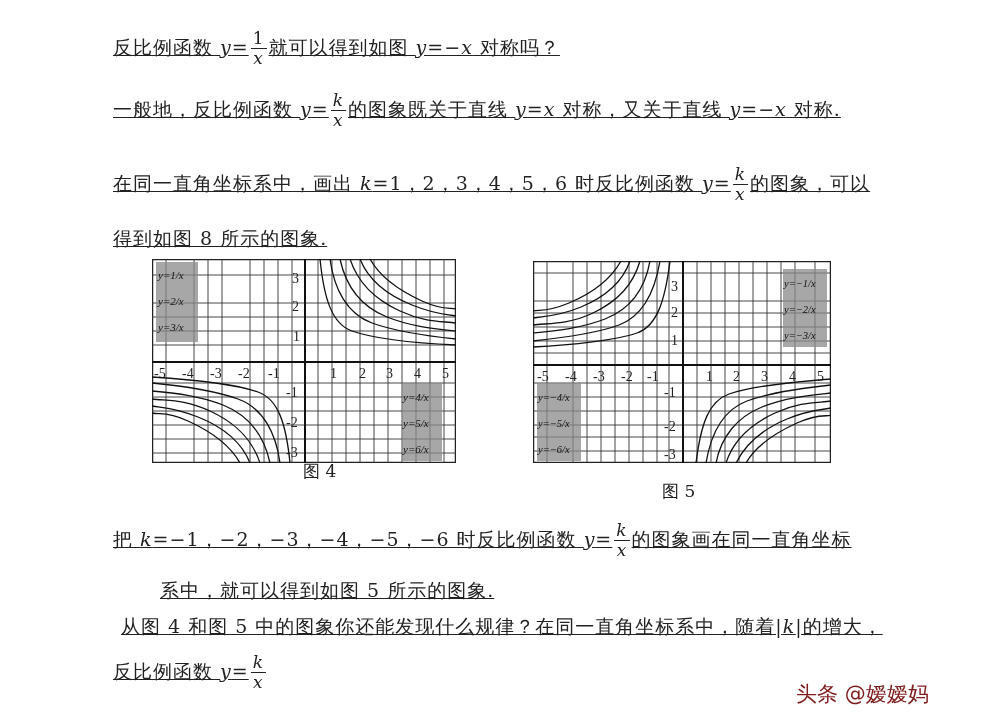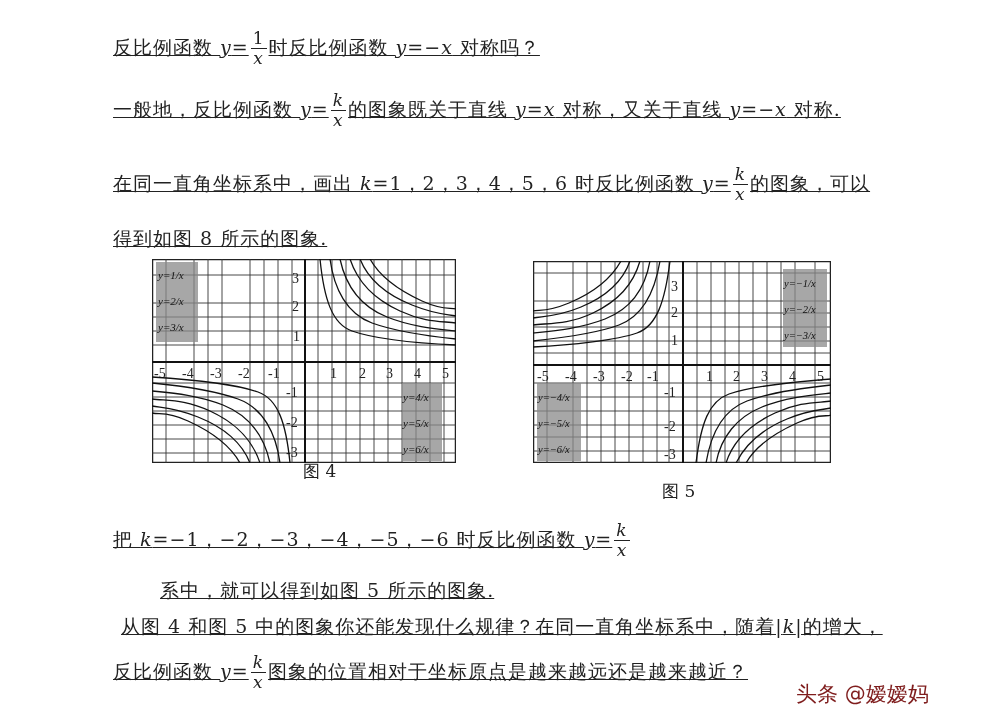--- a/index.html
+++ b/index.html
@@ -13,21 +13,21 @@
   .frac .den{display:block;font-size:17px;padding:0 2px;}
   .fig{position:absolute;}
   .caption{position:absolute;font-size:17px;}
   .watermark{position:absolute;font-family:"DejaVu Sans","Liberation Sans",sans-serif;font-size:21px;color:#7f1d1d;}
   svg text{font-family:"Liberation Serif","DejaVu Serif",serif;}
 </style>
 </head>
 <body>
 
 <div class="line" style="left:113px;top:30px;">
-  <span>反比例函数 </span><span class="it">y</span><span>=</span><span class="frac"><span class="num" style="font-style:normal">1</span><span class="bar"></span><span class="den">x</span></span><span>时反比例函数 </span><span class="it">y=−x</span><span> 对称吗？</span>
+  <span>反比例函数 </span><span class="it">y</span><span>=</span><span class="frac"><span class="num" style="font-style:normal">1</span><span class="bar"></span><span class="den">x</span></span><span>就可以得到如图 </span><span class="it">y=−x</span><span> 对称吗？</span>
 </div>
 
 <div class="line" style="left:113px;top:92px;">
   <span>一般地，反比例函数 </span><span class="it">y</span><span>=</span><span class="frac"><span class="num">k</span><span class="bar"></span><span class="den">x</span></span><span>的图象既关于直线 </span><span class="it">y=x</span><span> 对称，又关于直线 </span><span class="it">y=−x</span><span> 对称.</span>
 </div>
 
 <div class="line" style="left:113px;top:166px;">
   <span>在同一直角坐标系中，画出 </span><span class="it">k</span><span>=1，2，3，4，5，6 时反比例函数 </span><span class="it">y</span><span>=</span><span class="frac"><span class="num">k</span><span class="bar"></span><span class="den">x</span></span><span>的图象，可以</span>
 </div>
 <div class="line" style="left:113px;top:226px;">
@@ -197,26 +197,26 @@
   <g>
     <rect x="4" y="122" width="44" height="78" fill="#8a8a8a" opacity="0.75"></rect>
     <text x="5" y="140" font-size="10.5" fill="#111" font-style="italic">y=−4/x</text>
     <text x="5" y="166" font-size="10.5" fill="#111" font-style="italic">y=−5/x</text>
     <text x="5" y="192" font-size="10.5" fill="#111" font-style="italic">y=−6/x</text>
   </g>
 </svg>
 <div class="caption" style="left:662px;top:480px;">图 5</div>
 
 <div class="line" style="left:113px;top:522px;">
-  <span>把 </span><span class="it">k</span><span>=−1，−2，−3，−4，−5，−6 时反比例函数 </span><span class="it">y</span><span>=</span><span class="frac"><span class="num">k</span><span class="bar"></span><span class="den">x</span></span>
+  <span>把 </span><span class="it">k</span><span>=−1，−2，−3，−4，−5，−6 时反比例函数 </span><span class="it">y</span><span>=</span><span class="frac"><span class="num">k</span><span class="bar"></span><span class="den">x</span></span><span>的图象画在同一直角坐标</span>
 </div>
 <div class="line" style="left:113px;top:578px;margin-left:47px;">
   <span>系中，就可以得到如图 5 所示的图象.</span>
 </div>
 
 <div class="line" style="left:121px;top:614px;">
   <span>从图 4 和图 5 中的图象你还能发现什么规律？在同一直角坐标系中，随着|</span><span class="it">k</span><span>|的增大，</span>
 </div>
 <div class="line" style="left:113px;top:654px;">
-  <span>反比例函数 </span><span class="it">y</span><span>=</span><span class="frac"><span class="num">k</span><span class="bar"></span><span class="den">x</span></span><span>图象的位置相对于坐标原点是越来越远还是越来越近？</span>
+  <span>反比例函数 </span><span class="it">y</span><span>=</span><span class="frac"><span class="num">k</span><span class="bar"></span><span class="den">x</span></span>
 </div>
 
 <div class="watermark" style="left:796px;top:680px;">头条 @嫒嫒妈</div>
 
 </body></html>

